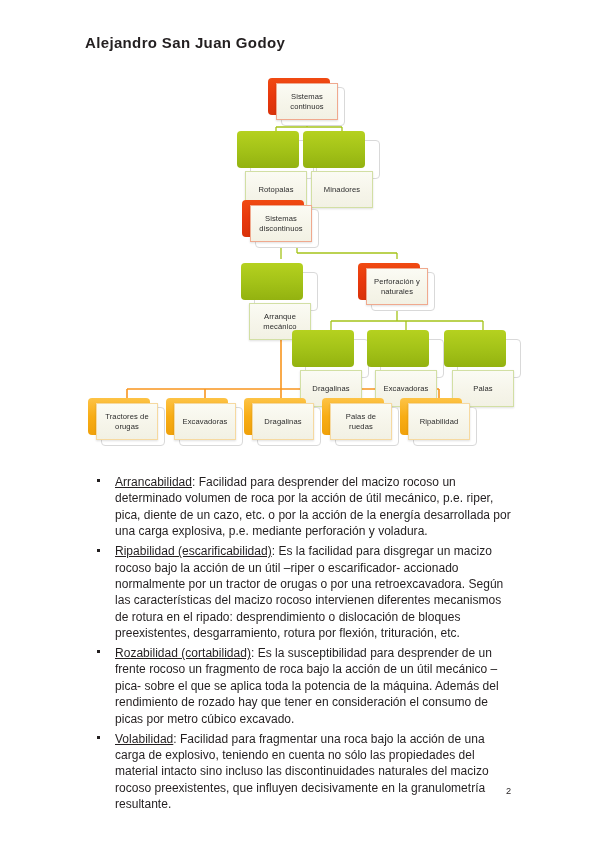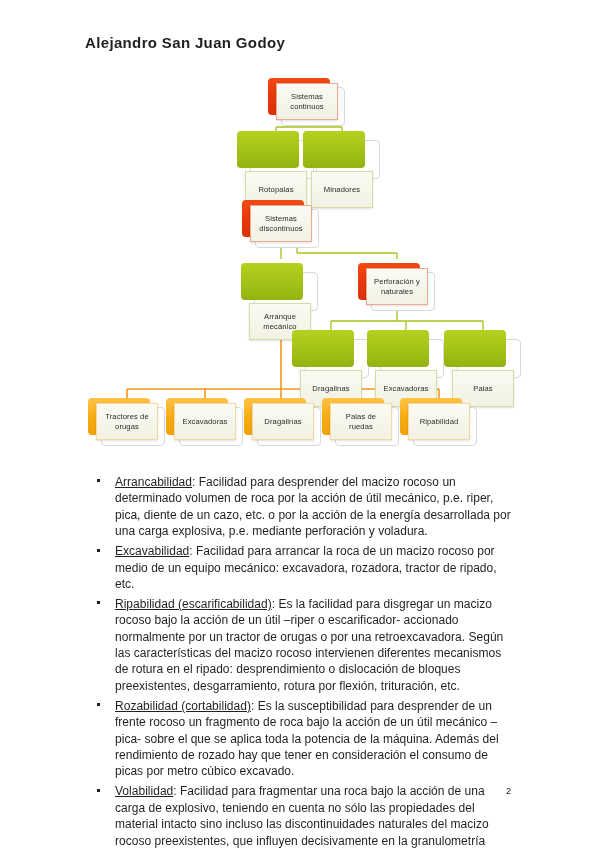--- a/index.html
+++ b/index.html
@@ -290,23 +290,20 @@
   </div>
 
 </div>
 
 <div id="body-text">
 
   <div class="bullet-item">
     <span class="dot"></span><span class="term">Arrancabilidad</span><span>: Facilidad para desprender del macizo rocoso un determinado volumen de roca por la acción de útil mecánico, p.e. riper, pica, diente de un cazo, etc. o por la acción de la energía desarrollada por una carga explosiva, p.e. mediante perforación y voladura.</span>
   </div>
 
-  <div class="bullet-item">
-    <span class="dot"></span><span class="term">Excavabilidad</span><span>: Facilidad para arrancar la roca de un macizo rocoso por medio de un equipo mecánico: excavadora, rozadora, tractor de ripado, etc.</span>
-  </div>
 
   <div class="bullet-item">
     <span class="dot"></span><span class="term">Ripabilidad (escarificabilidad)</span><span>: Es la facilidad para disgregar un macizo rocoso bajo la acción de un útil –riper o escarificador- accionado normalmente por un tractor de orugas o por una retroexcavadora. Según las características del macizo rocoso intervienen diferentes mecanismos de rotura en el ripado: desprendimiento o dislocación de bloques preexistentes, desgarramiento, rotura por flexión, trituración, etc.</span>
   </div>
 
   <div class="bullet-item">
     <span class="dot"></span><span class="term">Rozabilidad (cortabilidad)</span><span>: Es la susceptibilidad para desprender de un frente rocoso un fragmento de roca bajo la acción de un útil mecánico –pica- sobre el que se aplica toda la potencia de la máquina. Además del rendimiento de rozado hay que tener en consideración el consumo de picas por metro cúbico excavado.</span>
   </div>
 
   <div class="bullet-item">

